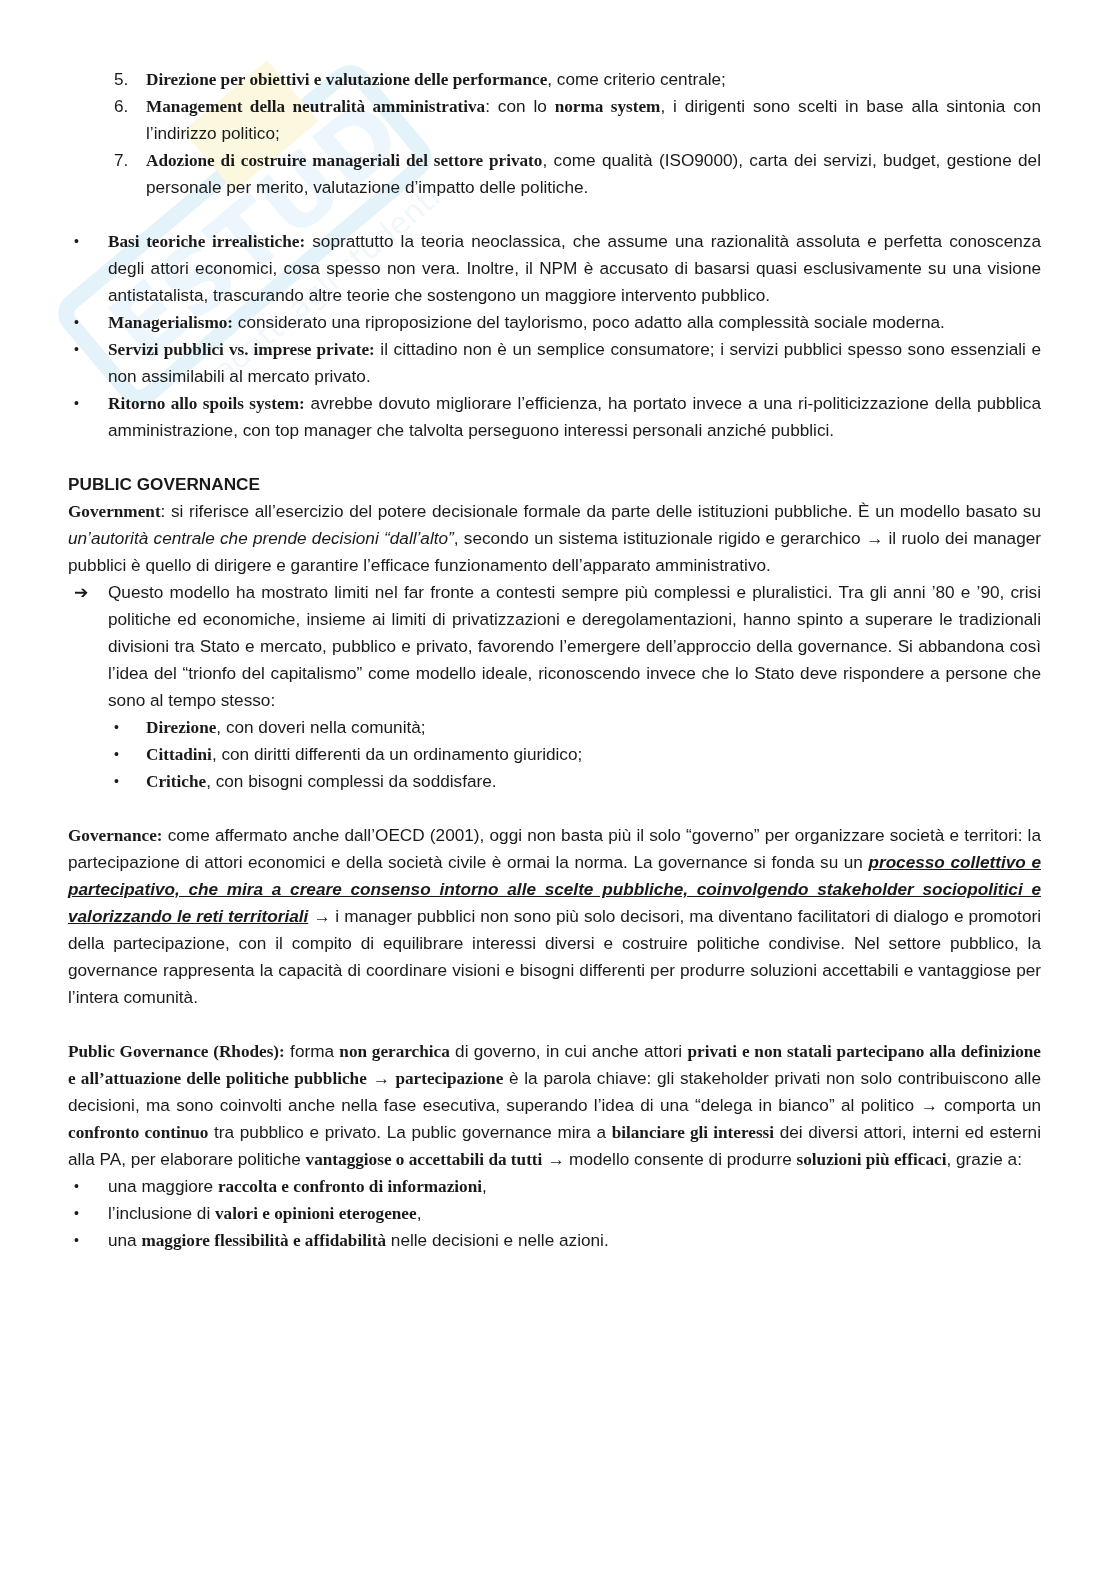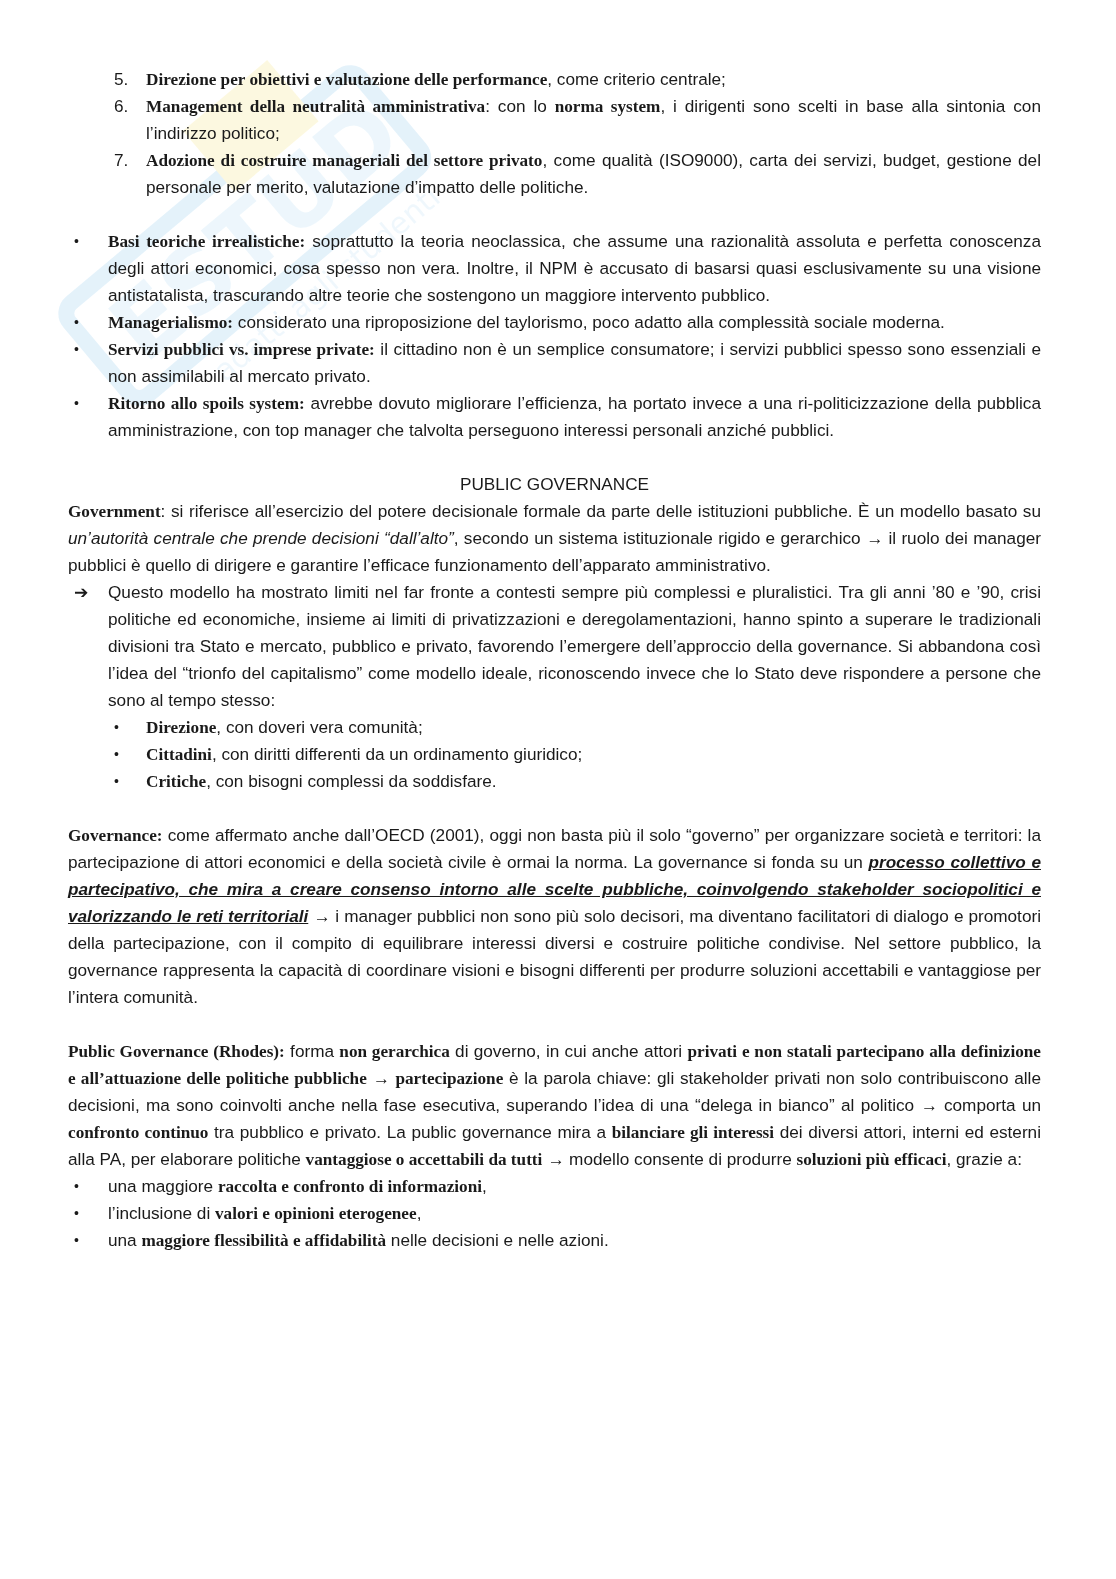--- a/index.html
+++ b/index.html
@@ -17,21 +17,21 @@
     b { font-weight: bold; font-family: Liberation Serif, serif; }
     .ol { margin: 0; padding: 0; list-style: none; }
     .ol li { position: relative; padding-left: 78px; text-align: justify; }
     .ol .num { position: absolute; left: 46px; top: 0; }
     .gap { height: 27px; }
     .ul { margin: 0; padding: 0; list-style: none; }
     .ul li { position: relative; padding-left: 40px; text-align: justify; }
     .ul .dot { position: absolute; left: 6px; top: 0; font-size: 14px; }
     .ul.nested li { padding-left: 78px; }
     .ul.nested .dot { left: 46px; }
-    .center-title { text-align: center; font-weight: normal; }
+    .center-title { font-weight: bold; }
     .arrow-item { position: relative; padding-left: 40px; text-align: justify; }
     .arrow-item .arr { position: absolute; left: 6px; top: 0; font-weight: bold; }
     .u-italic { font-style: italic; text-decoration-color: #888; }
     .u-bold-italic { font-style: italic; font-weight: bold; text-decoration: underline; }
   </style>
 </head>
 <body>
 
 <svg class="watermark" viewBox="0 0 470 400">
   <g transform="rotate(-40 235 200)">
@@ -72,21 +72,21 @@
 
   <p class="center-title">PUBLIC GOVERNANCE</p>
 
   <p><b>Government</b><span>: si riferisce all’esercizio del potere decisionale formale da parte delle istituzioni pubbliche. È un modello basato su </span><span class="u-italic">un’autorità centrale che prende decisioni “dall’alto”</span><span>, secondo un sistema istituzionale rigido e gerarchico </span><b>→</b><span> il ruolo dei manager pubblici è quello di dirigere e garantire l’efficace funzionamento dell’apparato amministrativo.</span></p>
 
   <div class="arrow-item">
     <span class="arr">➔</span>
     <span>Questo modello ha mostrato limiti nel far fronte a contesti sempre più complessi e pluralistici. Tra gli anni ’80 e ’90, crisi politiche ed economiche, insieme ai limiti di privatizzazioni e deregolamentazioni, hanno spinto a superare le tradizionali divisioni tra Stato e mercato, pubblico e privato, favorendo l’emergere dell’approccio della governance. Si abbandona così l’idea del “trionfo del capitalismo” come modello ideale, riconoscendo invece che lo Stato deve rispondere a persone che sono al tempo stesso:</span>
   </div>
   <ul class="ul nested">
-    <li><span class="dot">•</span><b>Direzione</b><span>, con doveri vera comunità;</span></li>
+    <li><span class="dot">•</span><b>Direzione</b><span>, con doveri nella comunità;</span></li>
     <li><span class="dot">•</span><b>Cittadini</b><span>, con diritti differenti da un ordinamento giuridico;</span></li>
     <li><span class="dot">•</span><b>Critiche</b><span>, con bisogni complessi da soddisfare.</span></li>
   </ul>
 
   <div class="gap"></div>
 
   <p><b>Governance:</b><span> come affermato anche dall’OECD (2001), oggi non basta più il solo “governo” per organizzare società e territori: la partecipazione di attori economici e della società civile è ormai la norma. La governance si fonda su un </span><span class="u-bold-italic">processo collettivo e partecipativo, che mira a creare consenso intorno alle scelte pubbliche, coinvolgendo stakeholder sociopolitici e valorizzando le reti territoriali</span> <b>→</b><span> i manager pubblici non sono più solo decisori, ma diventano facilitatori di dialogo e promotori della partecipazione, con il compito di equilibrare interessi diversi e costruire politiche condivise. Nel settore pubblico, la governance rappresenta la capacità di coordinare visioni e bisogni differenti per produrre soluzioni accettabili e vantaggiose per l’intera comunità.</span></p>
 
   <div class="gap"></div>
 

